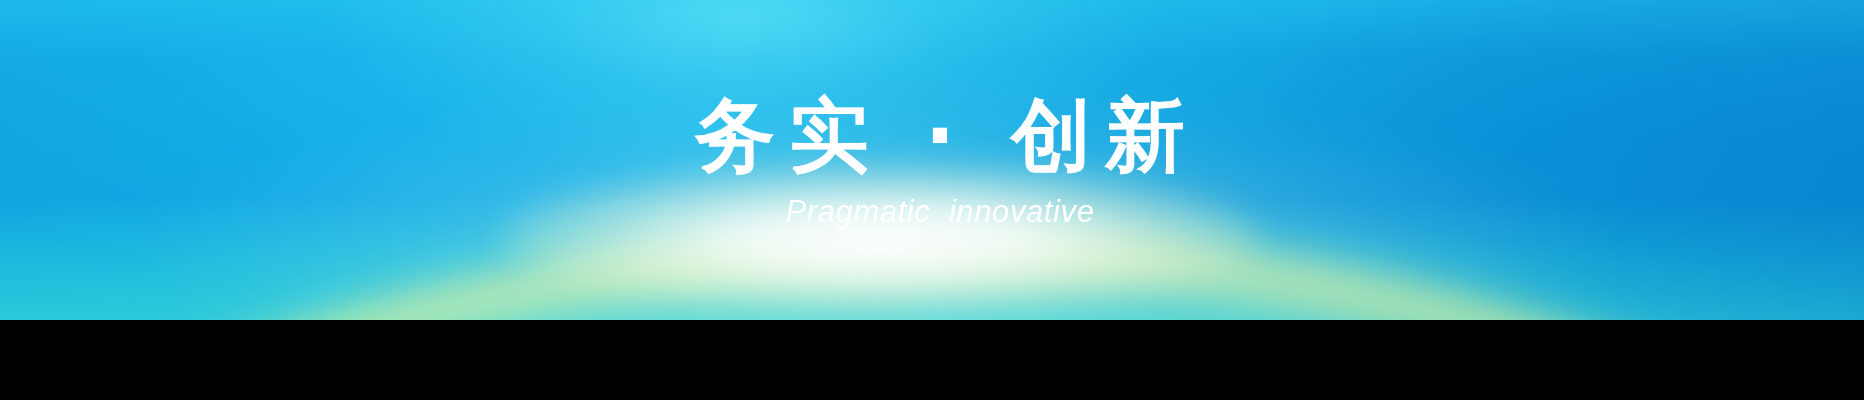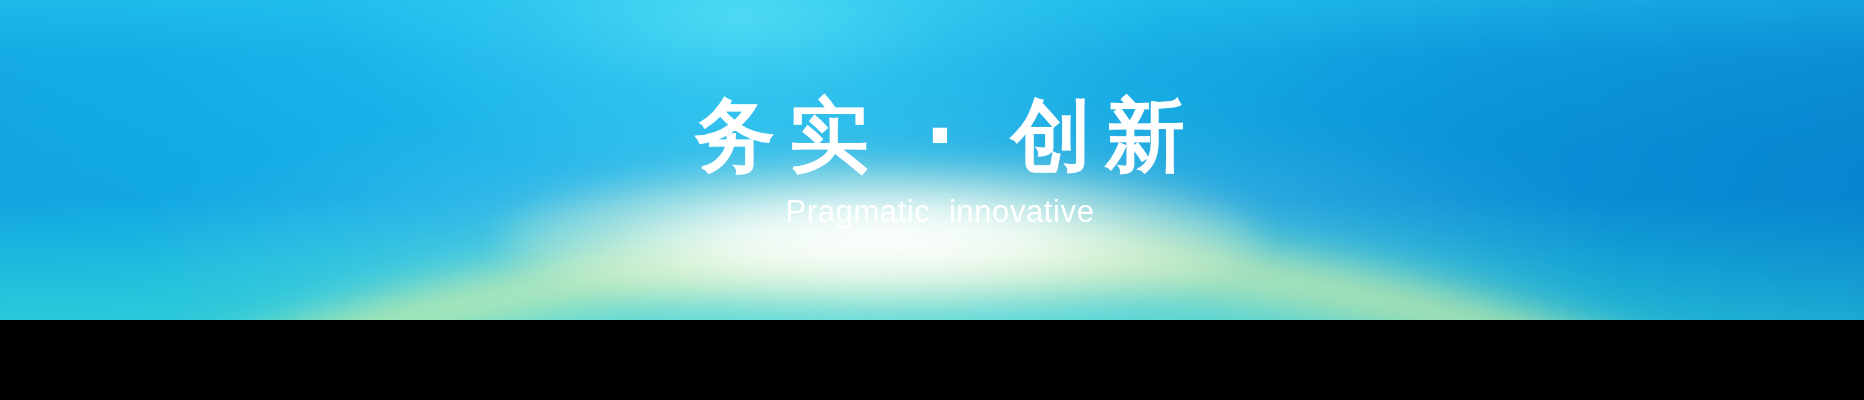--- a/index.html
+++ b/index.html
@@ -196,20 +196,21 @@
   .subtitle {
     margin-top: 20px;
     color: #ffffff;
     font-size: 31px;
     line-height: 1;
     font-weight: 400;
     letter-spacing: 0.6px;
     white-space: pre;
     font-family: "Liberation Sans", "DejaVu Sans", sans-serif;
     transform: translateX(8px);
+    font-style: italic;
   }
 </style>
 </head>
 <body>
 
 <div id="banner">
 
   <div class="bg-layer bg-horizontal"></div>
   <div class="bg-layer bg-vertical"></div>
   <div class="bg-layer bg-topglow"></div>

